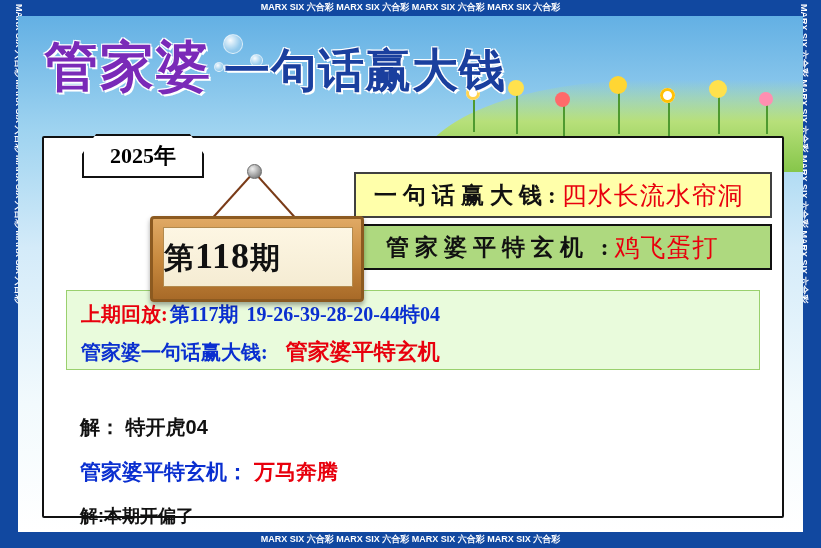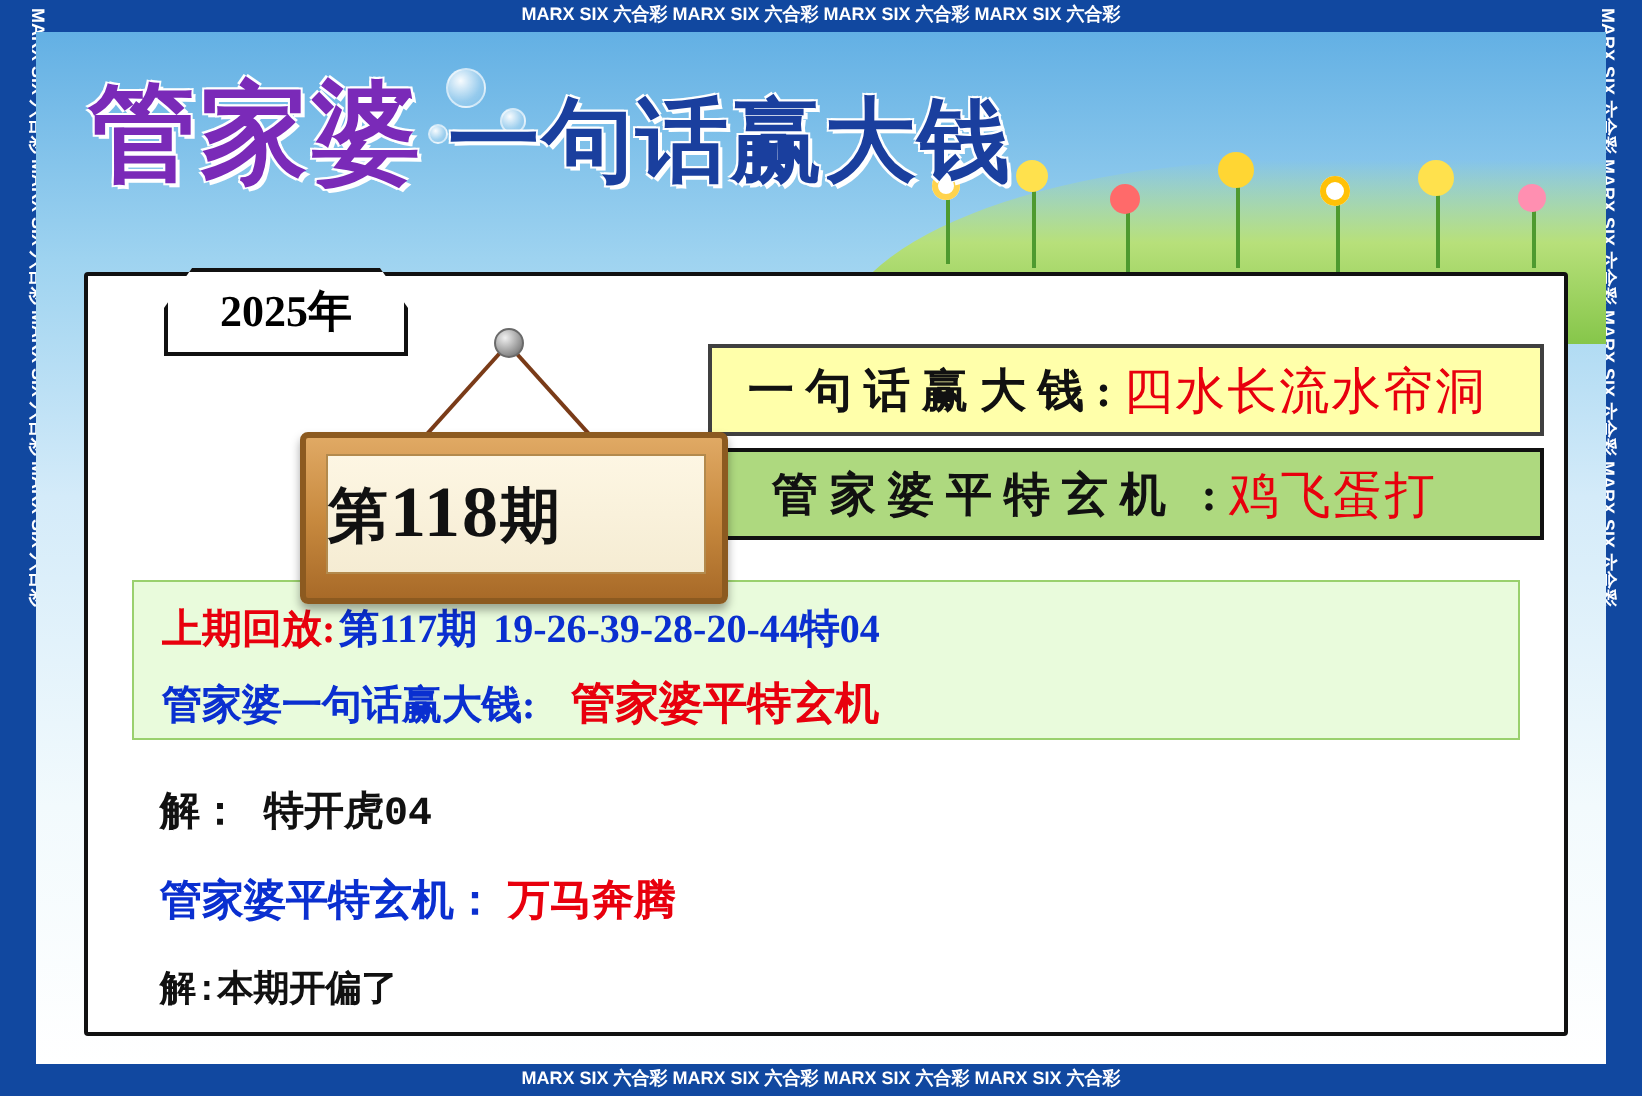--- a/index.html
+++ b/index.html
@@ -303,21 +303,22 @@
     font-size: 22px;
     font-weight: bold;
     color: #e8000d;
     margin-left: 6px;
   }
   
   .exp-row {
     position: absolute;
     left: 36px;
     white-space: nowrap;
-    font-family: Liberation Mono, monospace;
+    font-family: Liberation Sans, sans-serif;
+    margin-top: 22px;
   }
   .exp-1 { top: 254px; font-size: 20px; font-weight: bold; color: #111111; }
   .exp-2 { top: 298px; font-size: 21px; font-weight: bold; color: #0a2fd0; }
   .exp-2 .red { color: #e8000d; margin-left: 6px; }
   .exp-3 { top: 344px; font-size: 18px; font-weight: bold; color: #111111; }
 </style>
 </head>
 <body>
 
 <div class="page">

